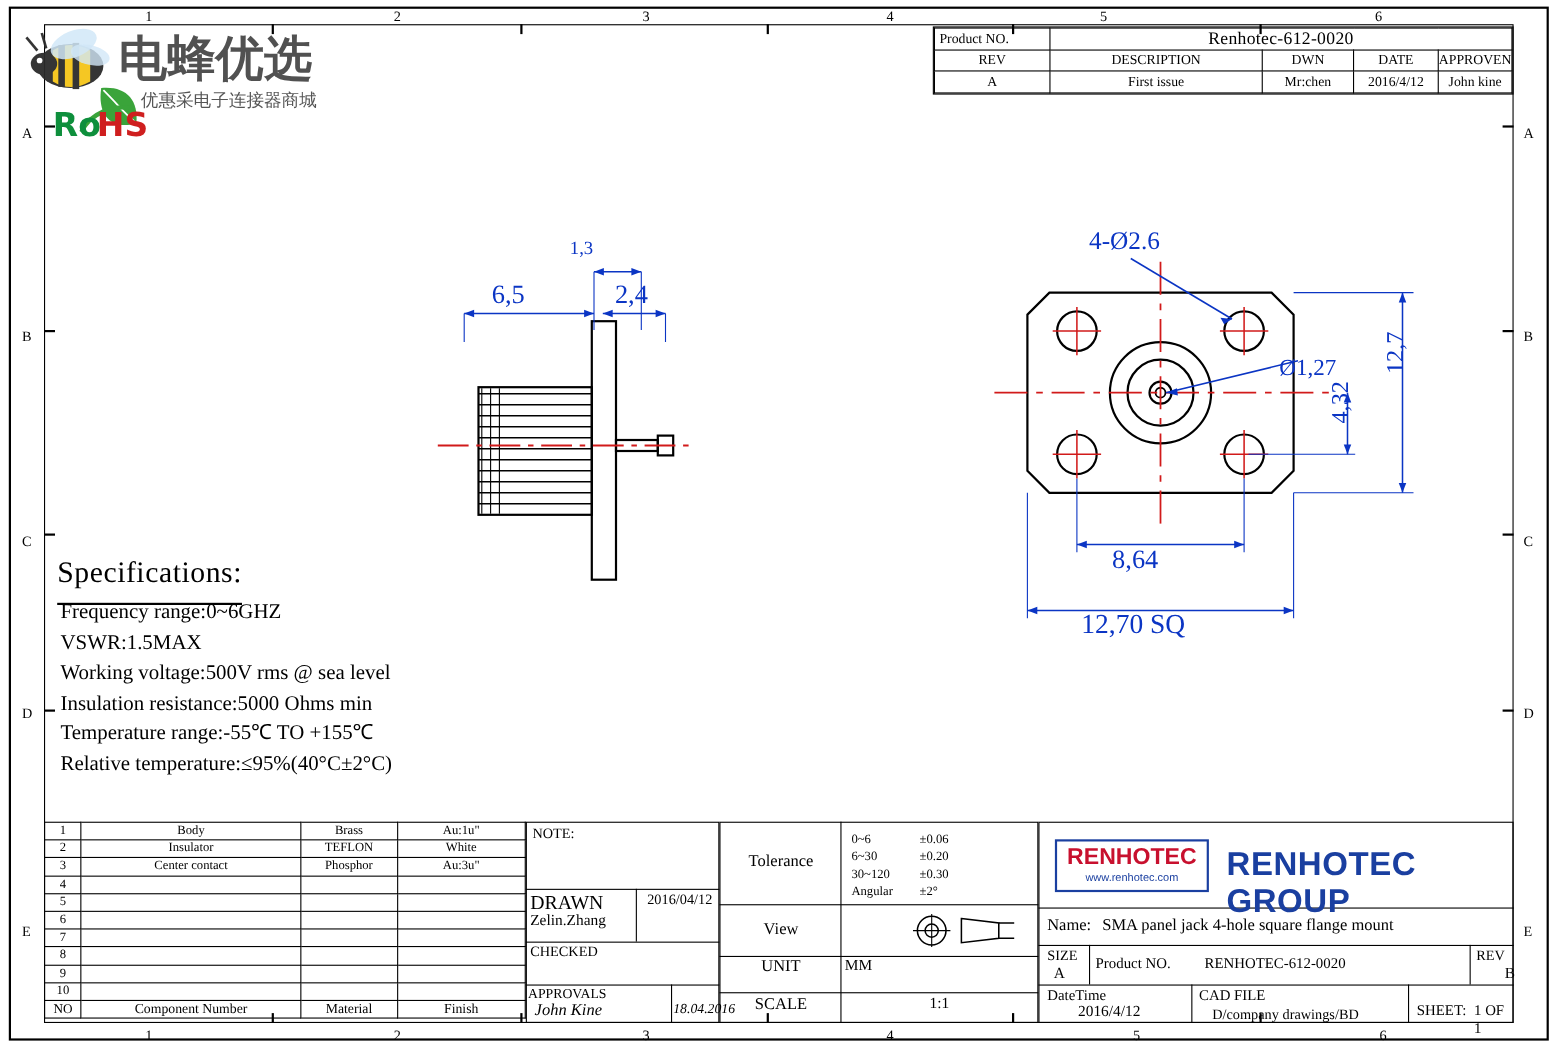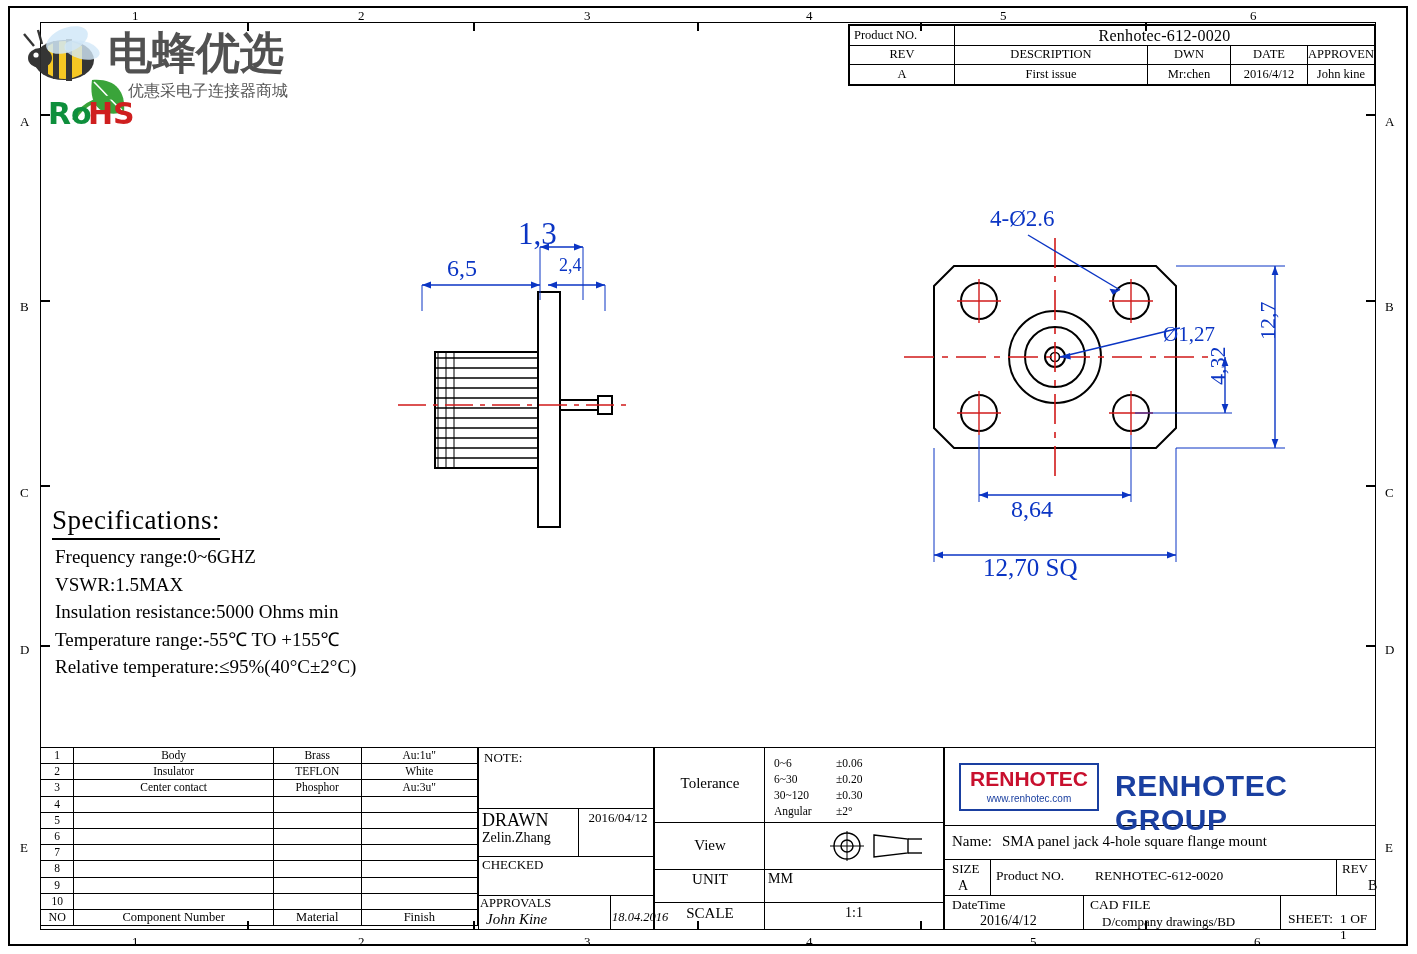--- a/index.html
+++ b/index.html
@@ -10,21 +10,21 @@
   .frame-inner{left:40px;top:22px;width:1336px;height:908px;border:1.5px solid #000;box-sizing:border-box;}
   .zone-label{font-size:13px;font-family:"Liberation Serif",serif;text-align:center;}
 
   
   .tb-top{left:848px;top:24px;width:528px;height:62px;border:1.5px solid #000;box-sizing:border-box;}
   .tb-top table{border-collapse:collapse;width:100%;height:100%;font-size:12.5px;font-family:"Liberation Serif",serif;}
   .tb-top td{border:1px solid #000;text-align:center;padding:0;height:15px;line-height:15px;}
   .bigname{font-size:16px;letter-spacing:.3px;}
 
   
-  .spec-title{left:52px;top:505px;font-size:27px;font-family:"Liberation Serif",serif;letter-spacing:.5px;border-bottom:2px solid #000;padding-bottom:2px;}
+  .spec-title{left:52px;top:505px;font-size:27px;font-family:"Liberation Serif",serif;letter-spacing:.5px;border-bottom:2px solid #000;padding-bottom:12px;}
   .spec-lines{left:55px;top:543px;font-size:19px;line-height:27.5px;font-family:"Liberation Serif",serif;}
 
   
   .bottom{left:40px;top:747px;width:1336px;height:183px;}
   .bt{position:absolute;border:1px solid #000;box-sizing:border-box;}
   .btbl{border-collapse:collapse;font-family:"Liberation Serif",serif;}
   .btbl td{border:1px solid #000;font-size:11.5px;text-align:center;padding:0;height:15.2px;line-height:15.2px;}
   .blk{background:#000;position:absolute;}
   .dim{position:absolute;color:#0b35c4;font-family:"Liberation Serif",serif;}
   svg{display:block;}
@@ -183,23 +183,23 @@
       <path d="M22 70 l9 -3.4 v6.8 z" fill="#0b35c4"></path>
       <path d="M140 70 l-9 -3.4 v6.8 z" fill="#0b35c4"></path>
       <line x1="22" y1="70" x2="22" y2="96" stroke="#0b35c4" stroke-width="1"></line>
 
       <line x1="148" y1="70" x2="205" y2="70" stroke="#0b35c4" stroke-width="1.4"></line>
       <path d="M148 70 l9 -3.4 v6.8 z" fill="#0b35c4"></path>
       <path d="M205 70 l-9 -3.4 v6.8 z" fill="#0b35c4"></path>
       <line x1="205" y1="70" x2="205" y2="96" stroke="#0b35c4" stroke-width="1"></line>
     </svg>
   </div>
-  <div class="dim" style="left:518px;top:216px;font-size:31px;">1,3</div>
+  <div class="dim" style="left:518px;top:216px;font-size:17px;">1,3</div>
   <div class="dim" style="left:447px;top:255px;font-size:24px;">6,5</div>
-  <div class="dim" style="left:559px;top:255px;font-size:18px;">2,4</div>
+  <div class="dim" style="left:559px;top:255px;font-size:24px;">2,4</div>
 
   <div class="abs" style="left:880px;top:210px;width:450px;height:400px;">
     <svg width="450" height="400" viewBox="0 0 450 400">
 
       <path d="M54 76 L74 56 L276 56 L296 76 L296 218 L276 238 L74 238 L54 218 Z" fill="none" stroke="#000" stroke-width="2"></path>
 
       <circle cx="175" cy="147" r="46" fill="none" stroke="#000" stroke-width="2"></circle>
       <circle cx="175" cy="147" r="30" fill="none" stroke="#000" stroke-width="2"></circle>
       <circle cx="175" cy="147" r="10" fill="none" stroke="#000" stroke-width="2"></circle>
       <circle cx="175" cy="147" r="4.5" fill="none" stroke="#000" stroke-width="1.6"></circle>
@@ -258,20 +258,21 @@
   <div class="dim" style="left:1163px;top:322px;font-size:21px;">Ø1,27</div>
   <div class="dim" style="left:1255px;top:340px;font-size:22px;transform:rotate(-90deg);transform-origin:left top;">12,7</div>
   <div class="dim" style="left:1205px;top:385px;font-size:22px;transform:rotate(-90deg);transform-origin:left top;">4,32</div>
   <div class="dim" style="left:1011px;top:496px;font-size:24px;">8,64</div>
   <div class="dim" style="left:983px;top:554px;font-size:25px;">12,70 SQ</div>
 
   <div class="abs spec-title">Specifications:</div>
   <div class="abs spec-lines">
     <div>Frequency range:0~6GHZ</div>
     <div>VSWR:1.5MAX</div>
+    <div>Working voltage:500V rms @ sea level</div>
     <div>Insulation resistance:5000 Ohms min</div>
     <div>Temperature range:-55℃ TO +155℃</div>
     <div>Relative temperature:≤95%(40°C±2°C)</div>
   </div>
 
   <div class="abs bottom">
 
     <table class="btbl abs" style="left:0px;top:0px;width:438px;">
       <tbody>
         <tr>

